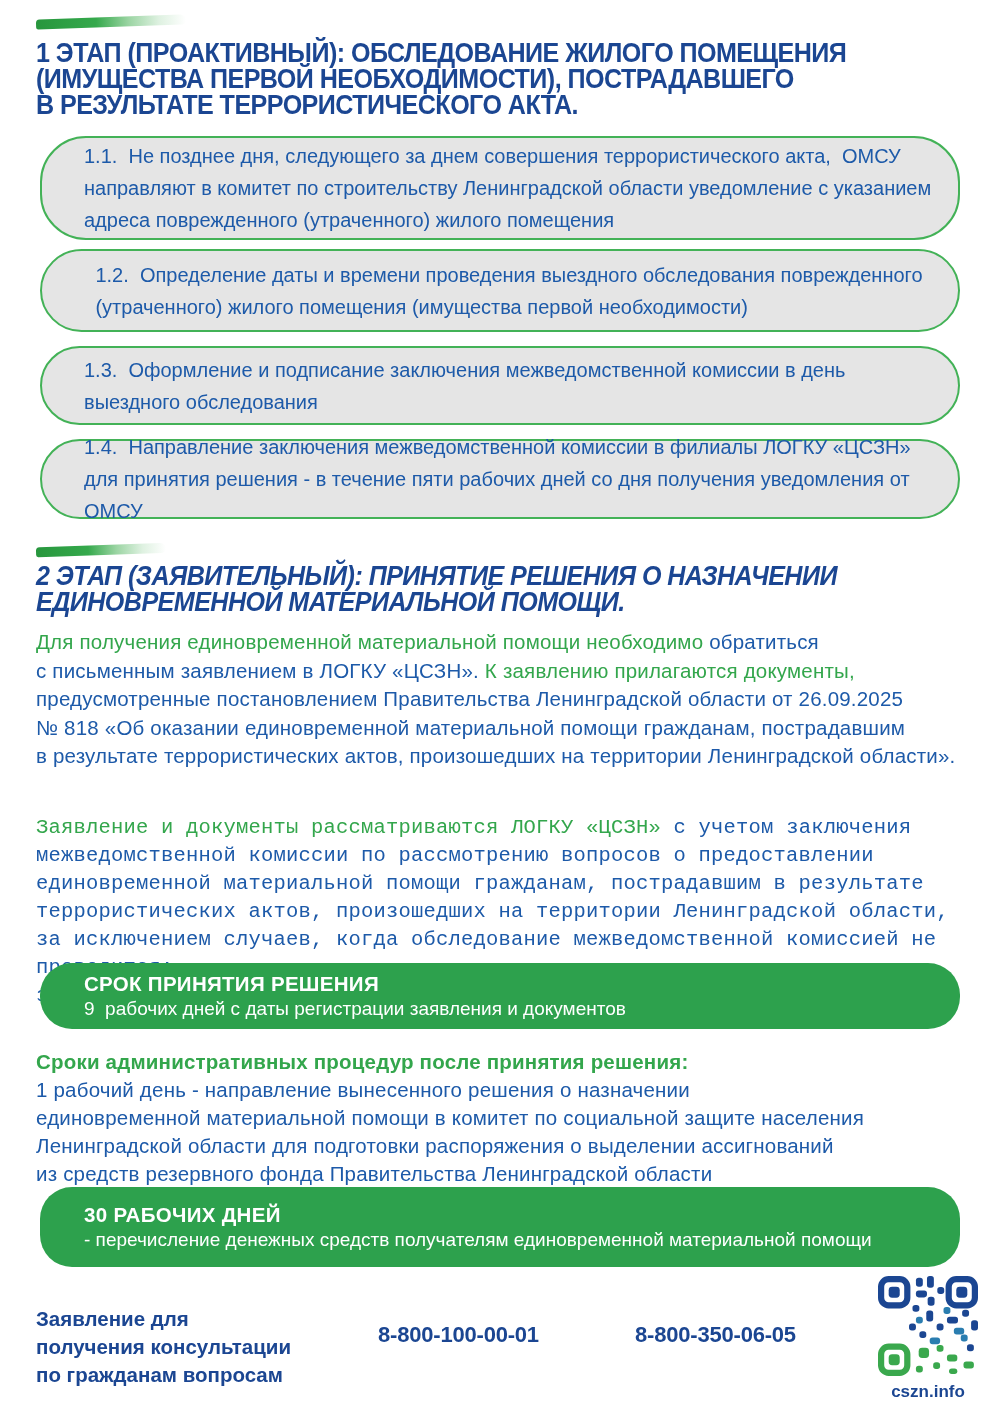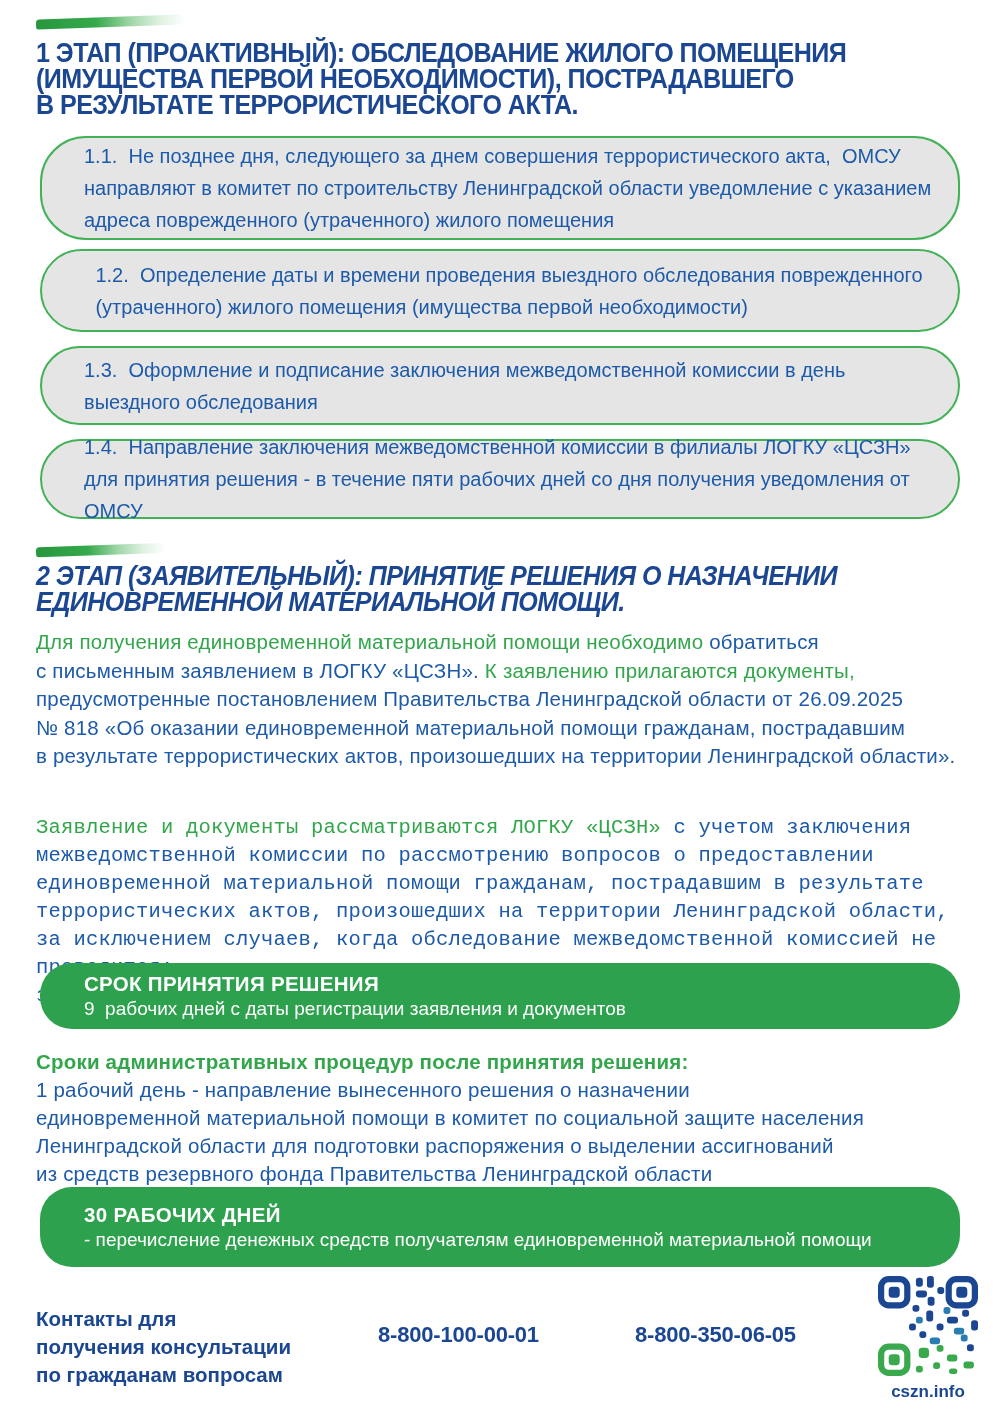--- a/index.html
+++ b/index.html
@@ -149,21 +149,21 @@
       <div class="tline"><span class="blue">Ленинградской области для подготовки распоряжения о выделении ассигнований</span></div>
       <div class="tline"><span class="blue">из средств резервного фонда Правительства Ленинградской области</span></div>
     </div>
 
   <div class="pill pill-2">
     <div class="pill-title">30 РАБОЧИХ ДНЕЙ</div>
     <div class="pill-sub">- перечисление денежных средств получателям единовременной материальной помощи</div>
   </div>
 
   <div class="contacts">
-      <div class="tline"><span>Контакты для</span></div>
+      <div class="tline"><span>Заявление для</span></div>
       <div class="tline"><span>получения консультации</span></div>
       <div class="tline"><span>по гражданам вопросам</span></div>
     </div>
 
   <div class="phone phone-1">8-800-100-00-01</div>
   <div class="phone phone-2">8-800-350-06-05</div>
 
   <div class="qr-wrap">
     <svg width="110" height="100" viewBox="0 0 29 29" aria-hidden="true">
 

